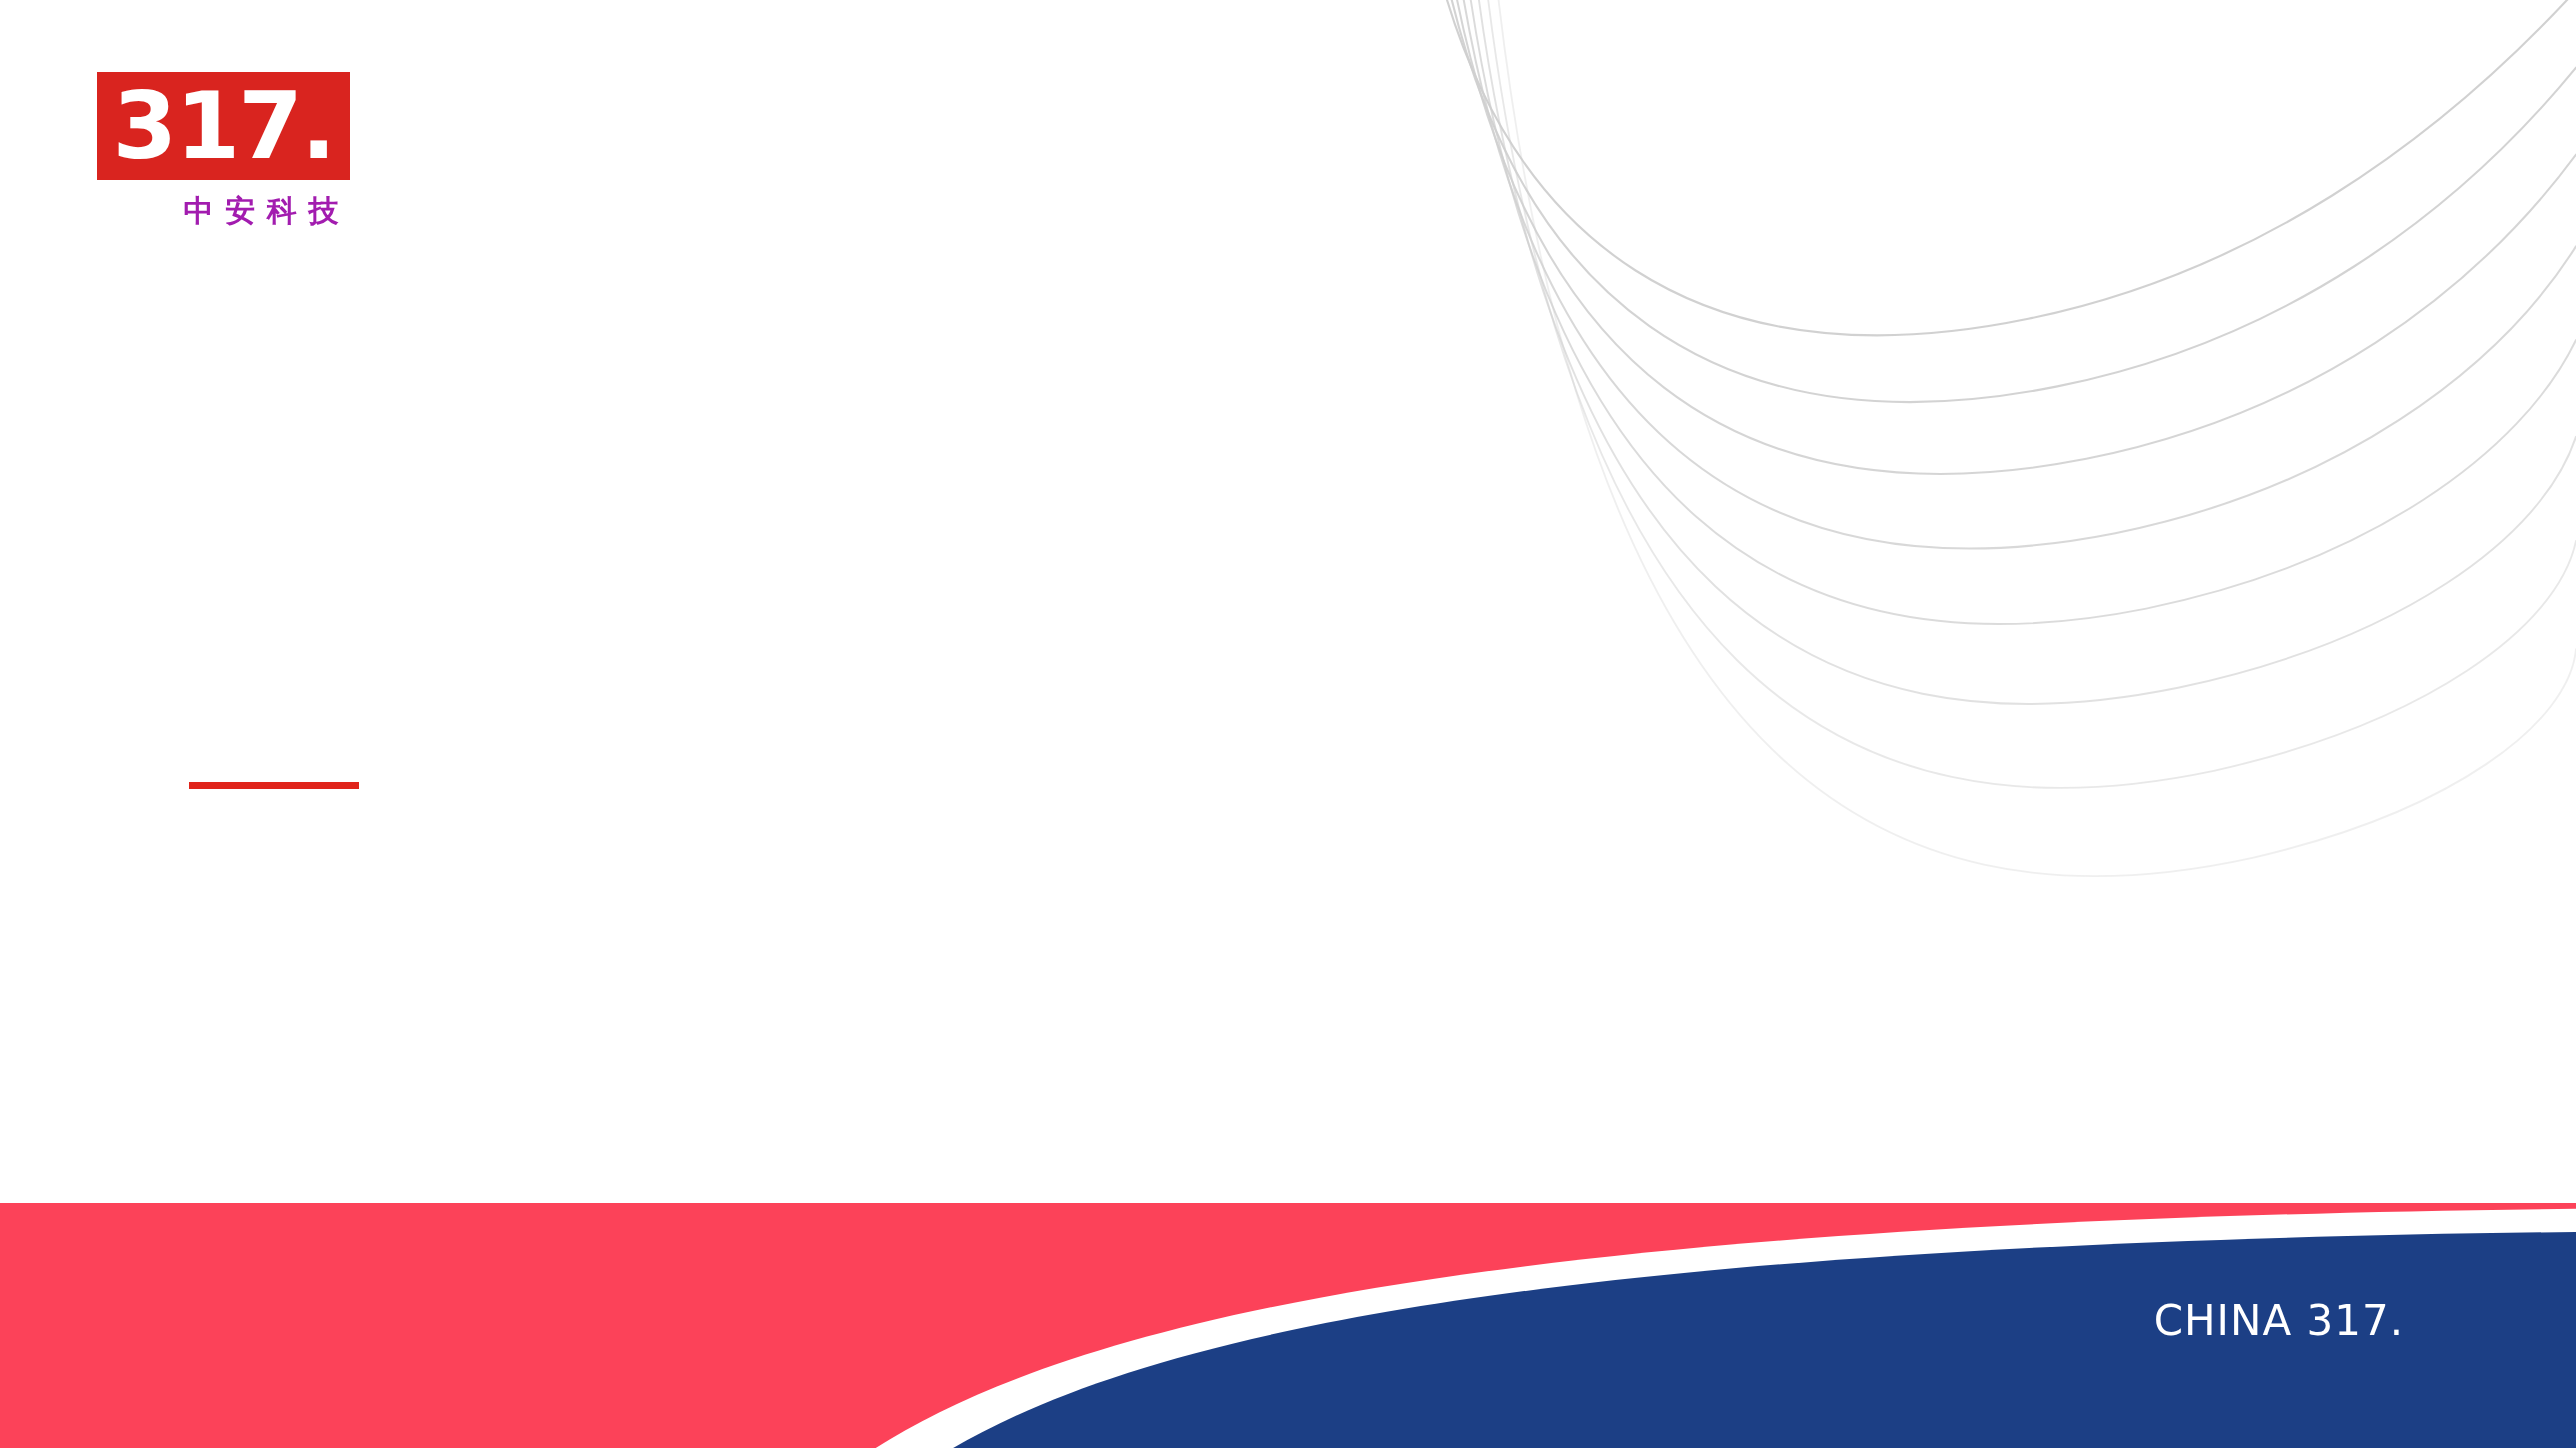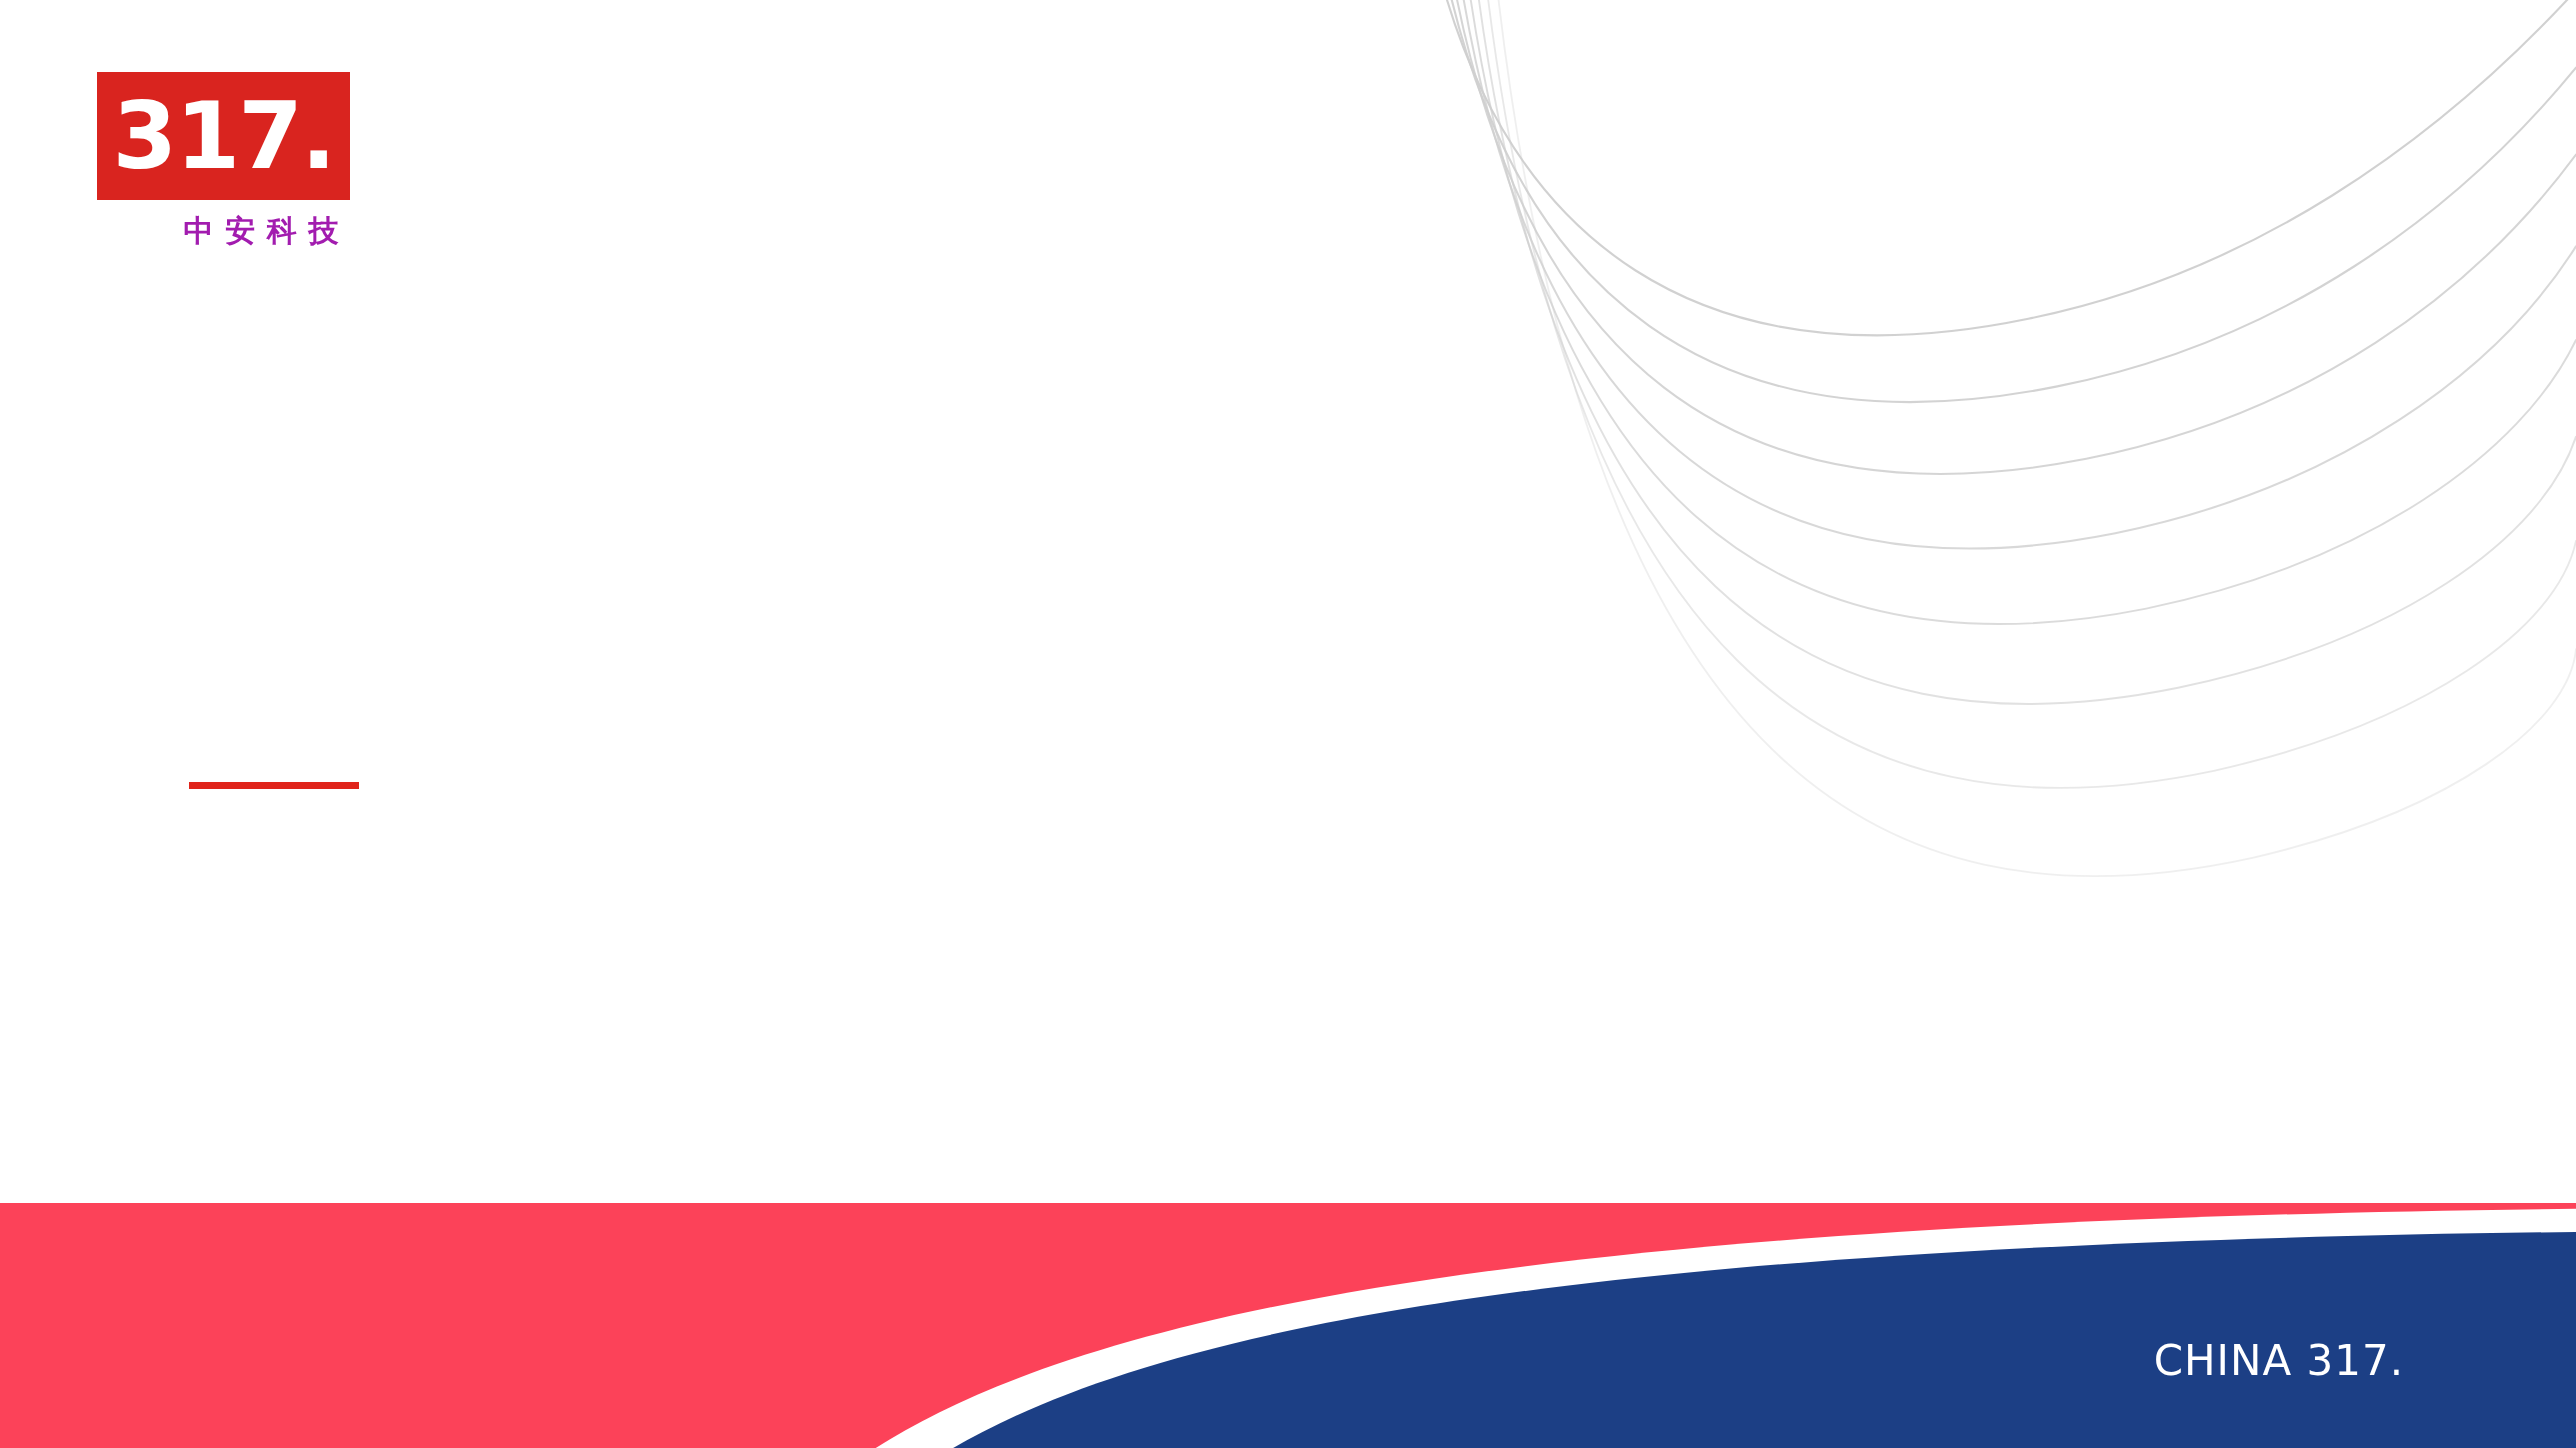--- a/index.html
+++ b/index.html
@@ -33,21 +33,21 @@
 
   
   .logo {
     position: absolute;
     left: 97px;
     top: 72px;
     width: 253px;
   }
   .logo-box {
     width: 253px;
-    height: 128px;
+    height: 108px;
     background: #D9241F;
     position: relative;
     overflow: hidden;
   }
   .logo-box-text {
     position: absolute;
     left: 50%;
     top: 50%;
     transform: translate(-50%, -50%);
     color: #ffffff;
@@ -141,21 +141,20 @@
     position: absolute;
     right: 172px;
     top: 97px;
     color: #ffffff;
     font-family: "DejaVu Sans", sans-serif;
     font-weight: normal;
     font-size: 42px;
     line-height: 1;
     letter-spacing: 1px;
     white-space: nowrap;
-    margin-top: 40px;
   }
 </style>
 </head>
 <body>
 
 <div class="slide">
 
   <svg class="curves" viewBox="0 0 2667 1500" preserveAspectRatio="none" aria-hidden="true">
     <g fill="none" stroke="#CFCFCF" stroke-linecap="round">
       <path d="M1487,-40 C1560,250 1760,400 2100,330 C2330,283 2520,150 2667,-10" stroke-width="2.2" stroke-opacity="0.95"></path>

